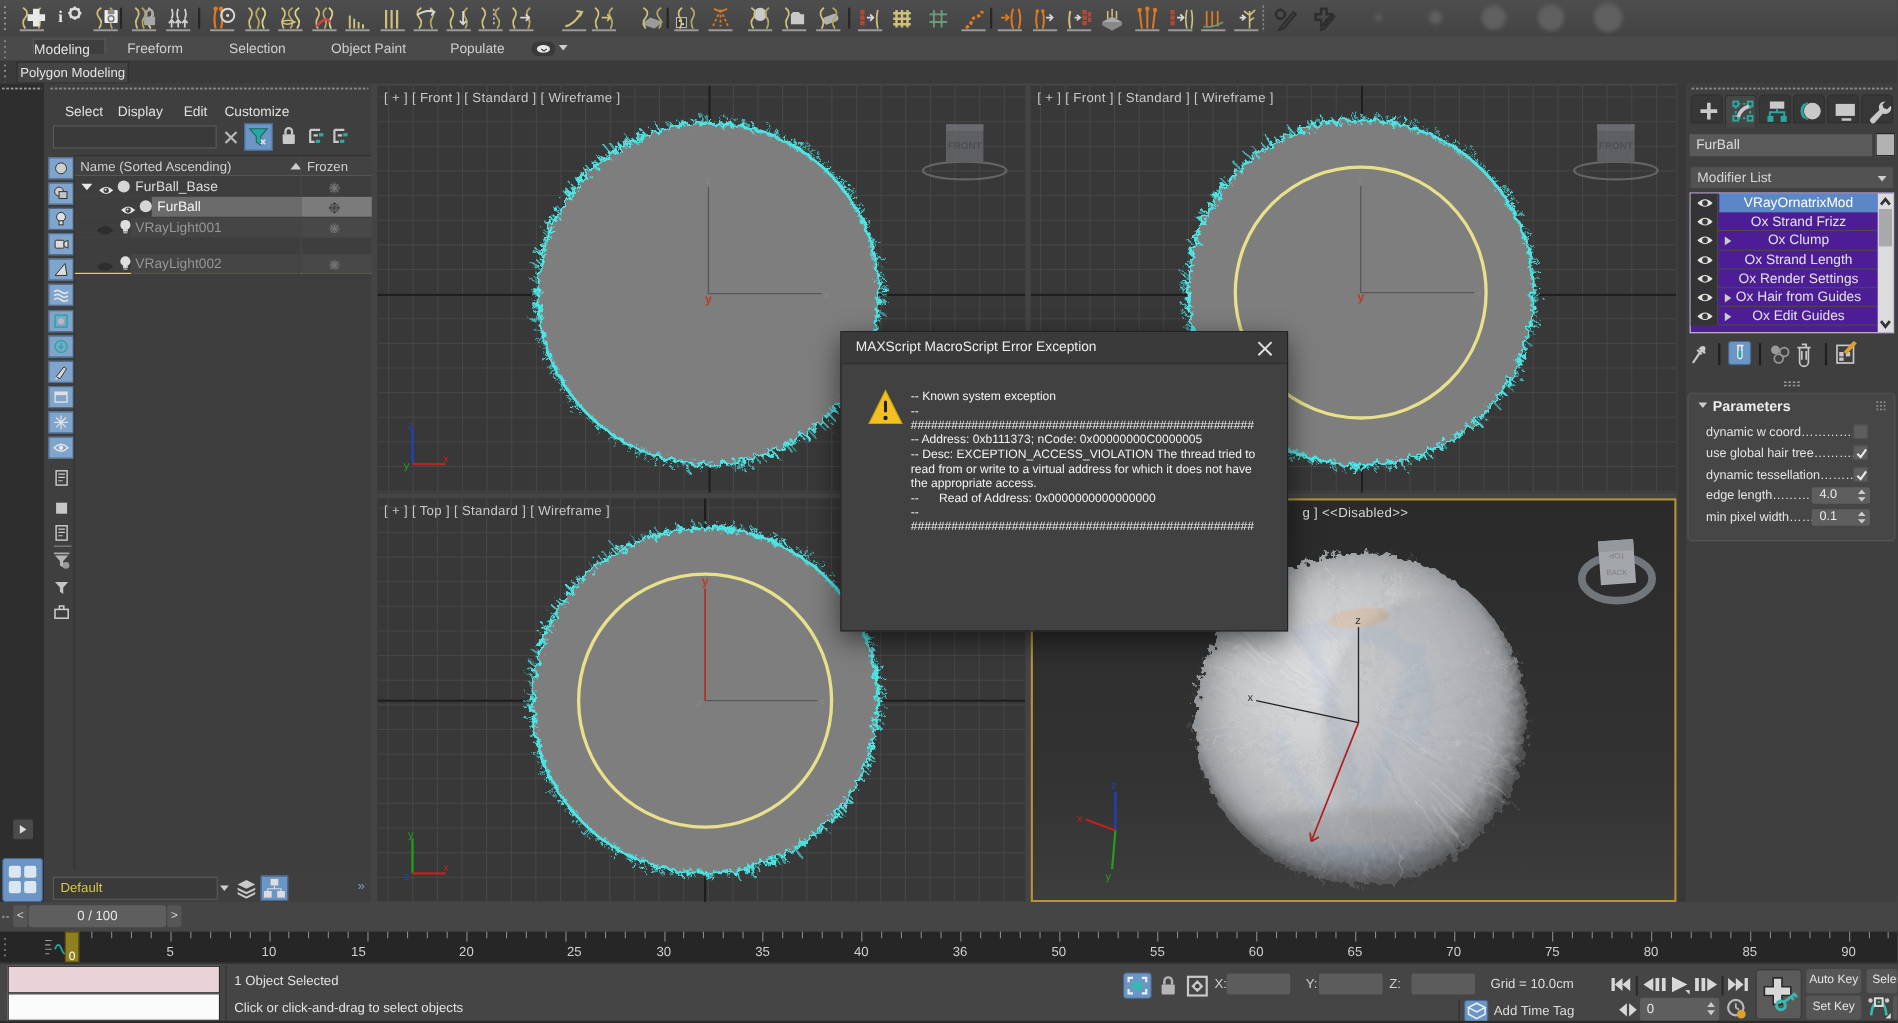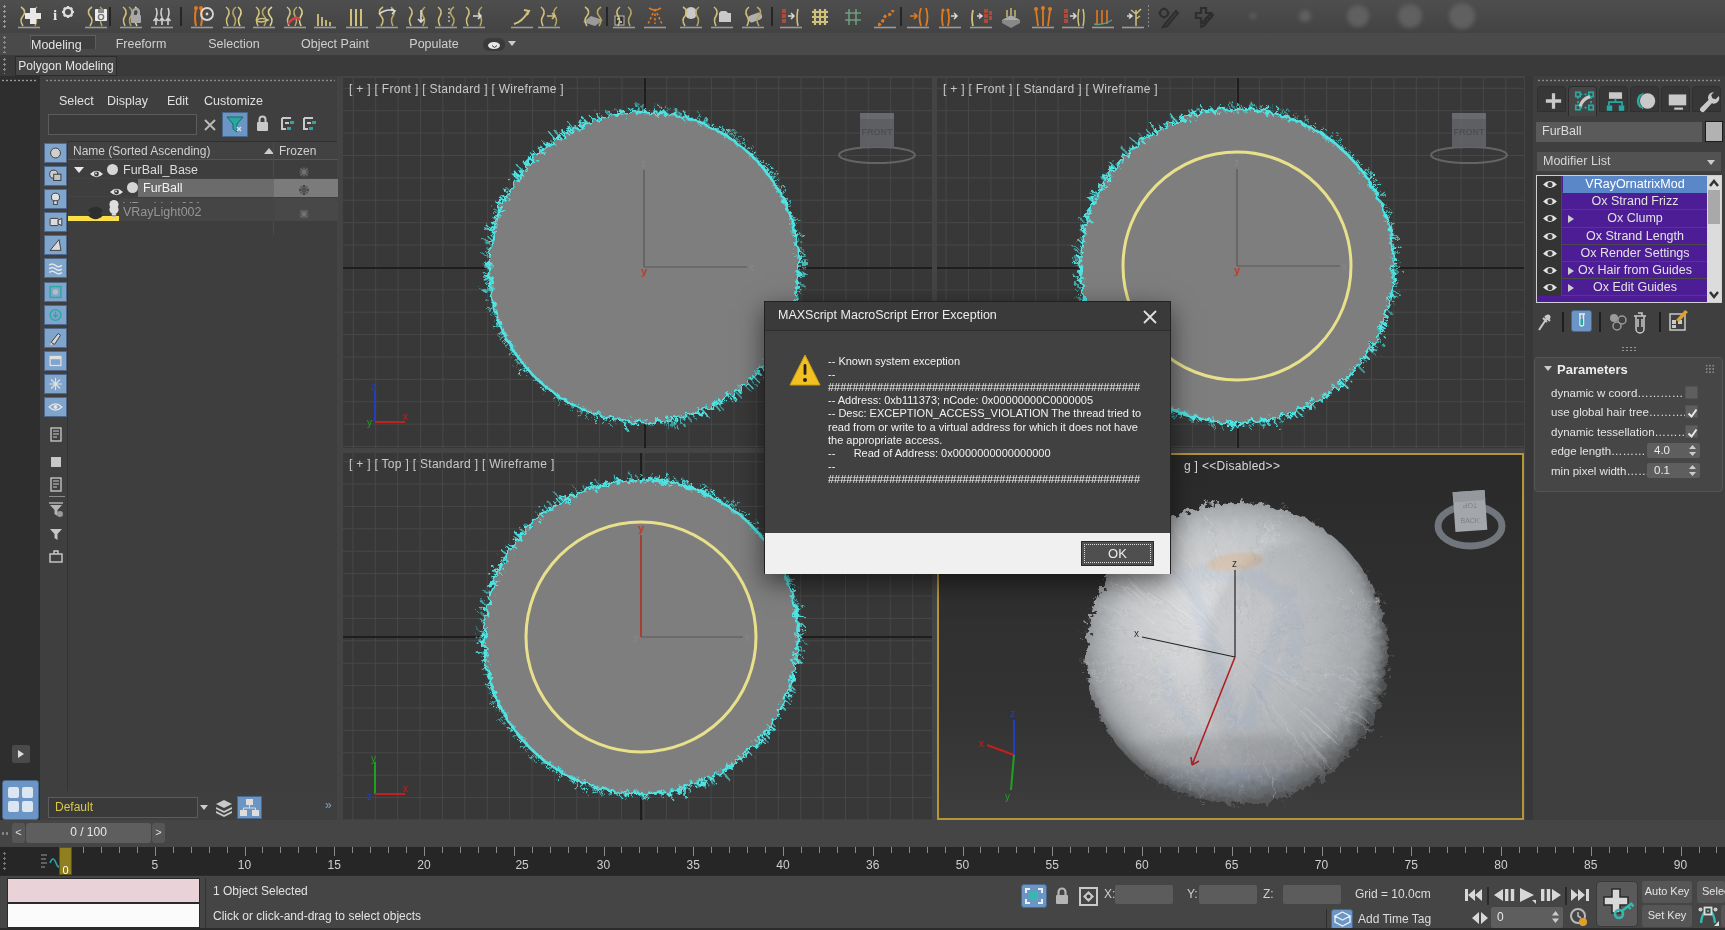--- a/index.html
+++ b/index.html
@@ -453,21 +453,21 @@
       <span style="position:absolute;left:55px;top:2px;font-size:12.5px;color:#969696">VRayLight001</span>
       <span style="position:absolute;left:230px;top:3px"><svg width="12" height="12" viewBox="0 0 12 12">
           <g stroke="#747474" stroke-width="1.2">
             <path d="M6 1v10 M1 6h10 M2.5 2.5l7 7 M9.5 2.5l-7 7"></path>
           </g>
           <g stroke="#747474" stroke-width="1">
             <path d="M4.5 1.8 6 3.2 7.5 1.8 M4.5 10.2 6 8.8 7.5 10.2 M1.8 4.5 3.2 6 1.8 7.5 M10.2 4.5 8.8 6 10.2 7.5"></path>
           </g>
         </svg></span>
     </div>
-    <div class="abs" style="left:0;top:61px;width:270px;height:18px;border-bottom:5px solid #fde047">
+    <div class="abs" style="left:0;top:89px;width:270px;height:18px;border-bottom:1px solid #fde047">
       <div class="abs" style="left:51px;top:0;width:155px;height:18px;background:#454545"></div>
       <div class="abs" style="left:206px;top:0;width:64px;height:18px;background:#484848"></div>
       <span style="position:absolute;left:19px;top:4px"><svg width="17" height="11" viewBox="0 0 17 11">
           <path d="M1 5.5 Q8.5 -2 16 5.5 Q8.5 13 1 5.5z" fill="#2e2e2e"></path>
         </svg></span>
       <span style="position:absolute;left:40px;top:1px"><svg width="12" height="15" viewBox="0 0 12 15">
           <circle cx="6" cy="5.5" r="4.6" fill="#dedede"></circle>
           <rect x="3.8" y="9.5" width="4.4" height="2" fill="#dedede"></rect>
           <rect x="4.2" y="12" width="3.6" height="1.2" fill="#bdbdbd"></rect>
         </svg></span>
@@ -2406,21 +2406,21 @@
     <div style="position:absolute;left:190.6px;top:0;width:1px;height:6px;background:#8a8a8a"></div>
     <div style="position:absolute;left:208.6px;top:0;width:1px;height:6px;background:#8a8a8a"></div>
     <div style="position:absolute;left:226.5px;top:0;width:1px;height:6px;background:#8a8a8a"></div>
     <div style="position:absolute;left:244.5px;top:0;width:1px;height:9px;background:#8a8a8a"></div>
     <div style="position:absolute;left:229.5px;top:11px;width:30px;text-align:center;font-size:12px;color:#cfcfcf">10</div>
     <div style="position:absolute;left:262.4px;top:0;width:1px;height:6px;background:#8a8a8a"></div>
     <div style="position:absolute;left:280.4px;top:0;width:1px;height:6px;background:#8a8a8a"></div>
     <div style="position:absolute;left:298.4px;top:0;width:1px;height:6px;background:#8a8a8a"></div>
     <div style="position:absolute;left:316.3px;top:0;width:1px;height:6px;background:#8a8a8a"></div>
     <div style="position:absolute;left:334.2px;top:0;width:1px;height:9px;background:#8a8a8a"></div>
-    <div style="position:absolute;left:319.2px;top:11px;width:30px;text-align:center;font-size:12px;color:#cfcfcf">15</div>
+    <div style="position:absolute;left:319.2px;top:11px;width:30px;text-align:left;font-size:12px;color:#cfcfcf">15</div>
     <div style="position:absolute;left:352.2px;top:0;width:1px;height:6px;background:#8a8a8a"></div>
     <div style="position:absolute;left:370.1px;top:0;width:1px;height:6px;background:#8a8a8a"></div>
     <div style="position:absolute;left:388.1px;top:0;width:1px;height:6px;background:#8a8a8a"></div>
     <div style="position:absolute;left:406.1px;top:0;width:1px;height:6px;background:#8a8a8a"></div>
     <div style="position:absolute;left:424.0px;top:0;width:1px;height:9px;background:#8a8a8a"></div>
     <div style="position:absolute;left:409.0px;top:11px;width:30px;text-align:center;font-size:12px;color:#cfcfcf">20</div>
     <div style="position:absolute;left:441.9px;top:0;width:1px;height:6px;background:#8a8a8a"></div>
     <div style="position:absolute;left:459.9px;top:0;width:1px;height:6px;background:#8a8a8a"></div>
     <div style="position:absolute;left:477.8px;top:0;width:1px;height:6px;background:#8a8a8a"></div>
     <div style="position:absolute;left:495.8px;top:0;width:1px;height:6px;background:#8a8a8a"></div>
@@ -2615,15 +2615,12 @@
     <div style="position:absolute;left:63px;top:53px;font-size:11px;color:#f2f2f2;white-space:nowrap">-- Known system exception</div>
     <div style="position:absolute;left:63px;top:66.1px;font-size:11px;color:#f2f2f2;white-space:nowrap">--</div>
     <div style="position:absolute;left:63px;top:79.19999999999999px;font-size:11px;color:#f2f2f2;white-space:nowrap">###################################################</div>
     <div style="position:absolute;left:63px;top:92.29999999999998px;font-size:11px;color:#f2f2f2;white-space:nowrap">-- Address: 0xb111373; nCode: 0x00000000C0000005</div>
     <div style="position:absolute;left:63px;top:105.39999999999998px;font-size:11px;color:#f2f2f2;white-space:nowrap">-- Desc: EXCEPTION_ACCESS_VIOLATION The thread tried to</div>
     <div style="position:absolute;left:63px;top:118.49999999999997px;font-size:11px;color:#f2f2f2;white-space:nowrap">read from or write to a virtual address for which it does not have</div>
     <div style="position:absolute;left:63px;top:131.59999999999997px;font-size:11px;color:#f2f2f2;white-space:nowrap">the appropriate access.</div>
     <div style="position:absolute;left:63px;top:144.69999999999996px;font-size:11px;color:#f2f2f2;white-space:nowrap">--&nbsp;&nbsp;&nbsp;&nbsp;&nbsp;&nbsp;Read of Address: 0x0000000000000000</div>
     <div style="position:absolute;left:63px;top:157.79999999999995px;font-size:11px;color:#f2f2f2;white-space:nowrap">--</div>
     <div style="position:absolute;left:63px;top:170.89999999999995px;font-size:11px;color:#f2f2f2;white-space:nowrap">###################################################</div>
-    <div class="abs" style="left:0;top:231px;width:100%;height:41px;background:#f0f0f0">
-      <div style="position:absolute;right:16px;top:8px;width:73px;height:25px;background:#4f4f4f;border:1px solid #2a2a2a;outline:1px dotted #ddd;outline-offset:-4px;color:#ececec;font-size:13px;text-align:center;line-height:24px">OK</div>
-    </div>
   </div>
 </body></html>

